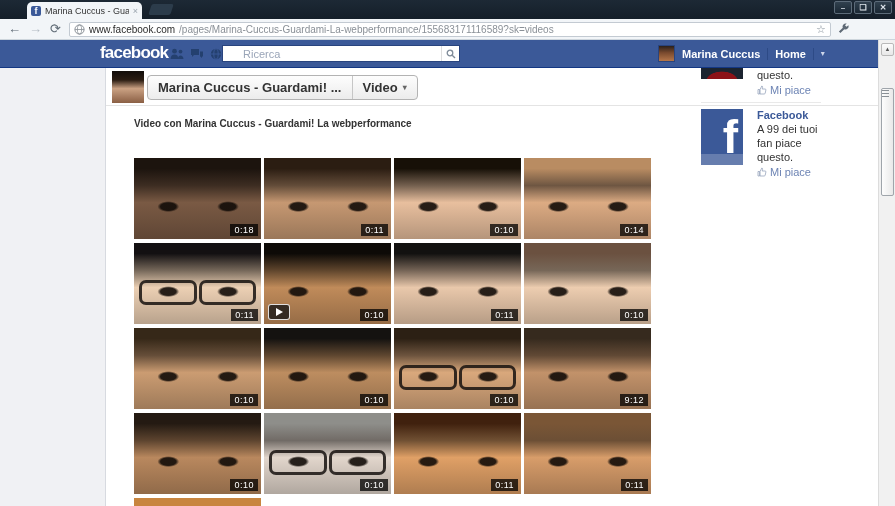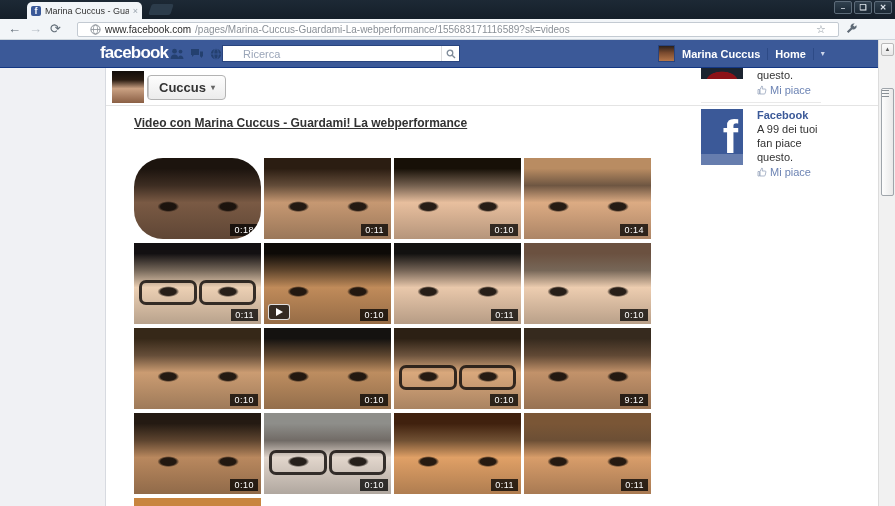--- a/index.html
+++ b/index.html
@@ -20,23 +20,23 @@
     background:#2c3c4b; border-radius:2px; transform:skewX(-18deg); }
   .win-controls { position:absolute; right:3px; top:1px; display:flex; gap:2px; }
   .win-btn { width:18px; height:13px; background:linear-gradient(180deg,#31414f,#1a2733);
     border:1px solid #5c6b79; border-radius:2px; color:#dfe6ec; font-size:8px;
     line-height:11px; text-align:center; font-weight:bold; }
 
   .navbar { position:absolute; left:0; top:19px; width:895px; height:21px;
     background:#f2f5f8; border-bottom:1px solid #cdd5dc; display:flex; align-items:center; }
   .nav-icon { font-size:13px; color:#5f6a75; margin-left:8px; line-height:18px; }
   .nav-icon.disabled { color:#b4bcc4; }
-  .omnibox { margin-left:16px; width:762px; height:15px; background:#fff;
+  .omnibox { margin-left:8px; width:762px; height:15px; background:#fff;
     border:1px solid #c3cad2; border-radius:2px; display:flex; align-items:center;
-    padding:0 12px; gap:4px; }
+    padding:0 4px; gap:4px; }
   .omni-globe { flex:0 0 auto; }
   .url-host { font-size:10px; color:#2b2b2b; white-space:nowrap; }
   .url-path { font-size:10px; color:#8a9097; white-space:nowrap; overflow:hidden; }
   .omni-star { font-size:11px; color:#8a949e; margin-left:auto; }
   .nav-wrench { margin-left:6px; }
 
   
   .bluebar { position:absolute; left:0; top:40px; width:878px; height:28px;
     background:#3b5998; border-bottom:1px solid #133783; }
   .fb-logo { position:absolute; left:100px; top:3px; color:#fff; font-size:17px;
@@ -65,21 +65,21 @@
     background:linear-gradient(180deg,#120d0a 0%,#2a1c12 28%,#caa183 55%,#8a5f44 100%); }
   .seg { position:absolute; left:41px; top:7px; height:25px; display:flex;
     border:1px solid #b3b3b3; border-radius:4px;
     background:linear-gradient(180deg,#fdfdfd,#ececec); overflow:hidden; }
   .seg-btn { display:flex; align-items:center; gap:5px; padding:0 10px;
     font-size:13px; font-weight:bold; color:#333; white-space:nowrap; }
   .seg-div { width:1px; background:#c6c6c6; }
   .seg-caret { font-size:8px; color:#666; }
 
   .heading { position:absolute; left:28px; top:47px; width:350px;
-    font-size:12px; font-weight:bold; color:#333; line-height:17px;text-decoration:underline; }
+    font-size:10px; font-weight:bold; color:#333; line-height:17px; }
 
   .grid { position:absolute; left:28px; top:90px; width:520px; display:grid;
     grid-template-columns:repeat(4,127px); grid-auto-rows:81px; gap:4px 3px; }
   .cell { position:relative; overflow:hidden; cursor:pointer; }
   .dur { position:absolute; right:3px; bottom:3px; background:rgba(0,0,0,0.75);
     color:#fff; font-size:9px; padding:1px 4px; letter-spacing:0.5px; }
   .playov { position:absolute; left:4px; bottom:4px; width:22px; height:16px;
     background:rgba(25,25,25,0.8); border:1px solid rgba(255,255,255,0.85);
     border-radius:3px; display:flex; align-items:center; justify-content:center; }
   .playov span { width:0; height:0; border-left:7px solid #fff;
@@ -193,32 +193,35 @@
       <span class="bb-caret">▾</span>
     </div>
   </div>
 
   <div class="pagebg"></div>
   <div class="panel">
 
     <div class="toolbar">
       <div class="page-thumb"></div>
       <div class="seg">
+        <span class="seg-btn">
+          <span>Marina Cuccus - Guardami! ...</span>
+        </span>
         <span class="seg-div"></span>
         <span class="seg-btn">
-          <span>Cuccus</span>
+          <span>Video</span>
           <span class="seg-caret">▾</span>
         </span>
       </div>
     </div>
 
     <div class="heading">Video con Marina Cuccus - Guardami! La webperformance</div>
 
     <div class="grid" id="video-grid">
-        <div class="cell" style="background: radial-gradient(16px 8px at 27% 60%, rgba(18, 12, 8, 0.9) 0px, rgba(18, 12, 8, 0.9) 48%, rgba(0, 0, 0, 0) 68%), radial-gradient(16px 8px at 74% 60%, rgba(18, 12, 8, 0.9) 0px, rgba(18, 12, 8, 0.9) 48%, rgba(0, 0, 0, 0) 68%), linear-gradient(rgb(28, 20, 14) 0%, rgb(28, 20, 14) 13%, rgb(61, 45, 34) 34%, rgb(122, 90, 68) 55%, rgb(95, 70, 53) 100%); border-radius: 29px;">
+        <div class="cell" style="background: radial-gradient(16px 8px at 27% 60%, rgba(18, 12, 8, 0.9) 0px, rgba(18, 12, 8, 0.9) 48%, rgba(0, 0, 0, 0) 68%), radial-gradient(16px 8px at 74% 60%, rgba(18, 12, 8, 0.9) 0px, rgba(18, 12, 8, 0.9) 48%, rgba(0, 0, 0, 0) 68%), linear-gradient(rgb(28, 20, 14) 0%, rgb(28, 20, 14) 13%, rgb(61, 45, 34) 34%, rgb(122, 90, 68) 55%, rgb(95, 70, 53) 100%);">
           <span class="dur">0:18</span>
         </div>
         <div class="cell" style="background: radial-gradient(16px 8px at 27% 60%, rgba(18, 12, 8, 0.9) 0px, rgba(18, 12, 8, 0.9) 48%, rgba(0, 0, 0, 0) 68%), radial-gradient(16px 8px at 74% 60%, rgba(18, 12, 8, 0.9) 0px, rgba(18, 12, 8, 0.9) 48%, rgba(0, 0, 0, 0) 68%), linear-gradient(rgb(43, 29, 18) 0%, rgb(43, 29, 18) 13%, rgb(99, 76, 57) 34%, rgb(198, 152, 114) 55%, rgb(154, 119, 89) 100%);">
           <span class="dur">0:11</span>
         </div>
         <div class="cell" style="background: radial-gradient(16px 8px at 27% 60%, rgba(18, 12, 8, 0.9) 0px, rgba(18, 12, 8, 0.9) 48%, rgba(0, 0, 0, 0) 68%), radial-gradient(16px 8px at 74% 60%, rgba(18, 12, 8, 0.9) 0px, rgba(18, 12, 8, 0.9) 48%, rgba(0, 0, 0, 0) 68%), linear-gradient(rgb(23, 16, 7) 0%, rgb(23, 16, 7) 13%, rgb(116, 96, 79) 34%, rgb(232, 191, 158) 55%, rgb(181, 149, 123) 100%);">
           <span class="dur">0:10</span>
         </div>
         <div class="cell" style="background: radial-gradient(16px 8px at 27% 60%, rgba(18, 12, 8, 0.9) 0px, rgba(18, 12, 8, 0.9) 48%, rgba(0, 0, 0, 0) 68%), radial-gradient(16px 8px at 74% 60%, rgba(18, 12, 8, 0.9) 0px, rgba(18, 12, 8, 0.9) 48%, rgba(0, 0, 0, 0) 68%), linear-gradient(rgb(185, 140, 98) 0%, rgb(185, 140, 98) 13%, rgb(110, 86, 66) 34%, rgb(220, 171, 131) 55%, rgb(172, 133, 102) 100%);">
           <span class="dur">0:14</span>

